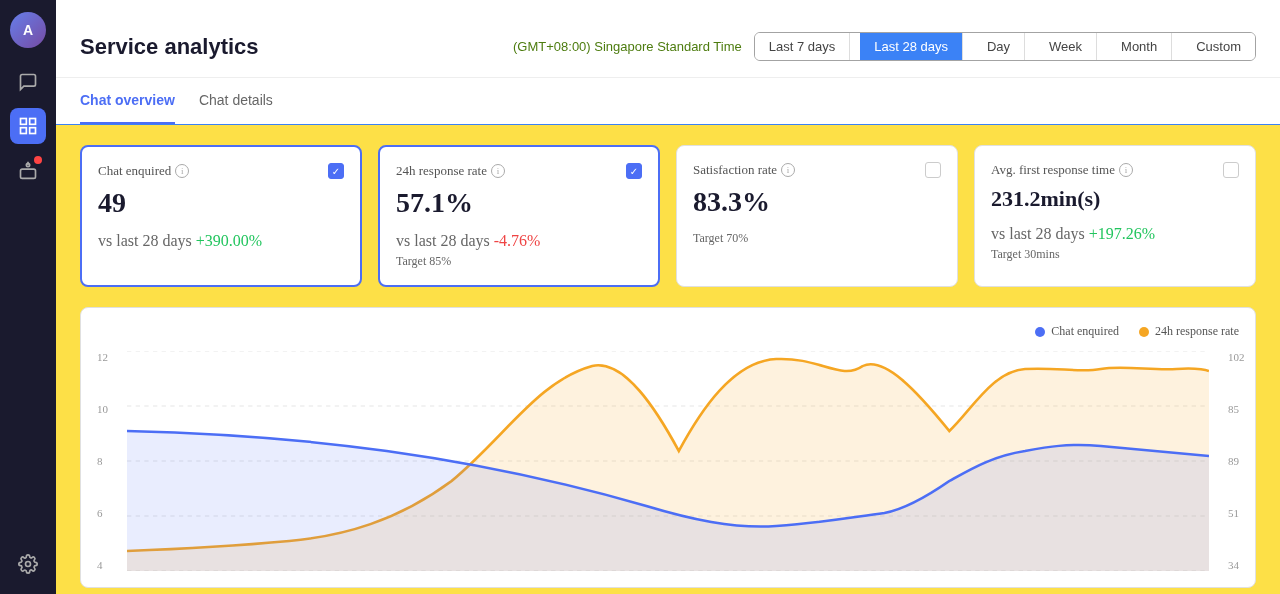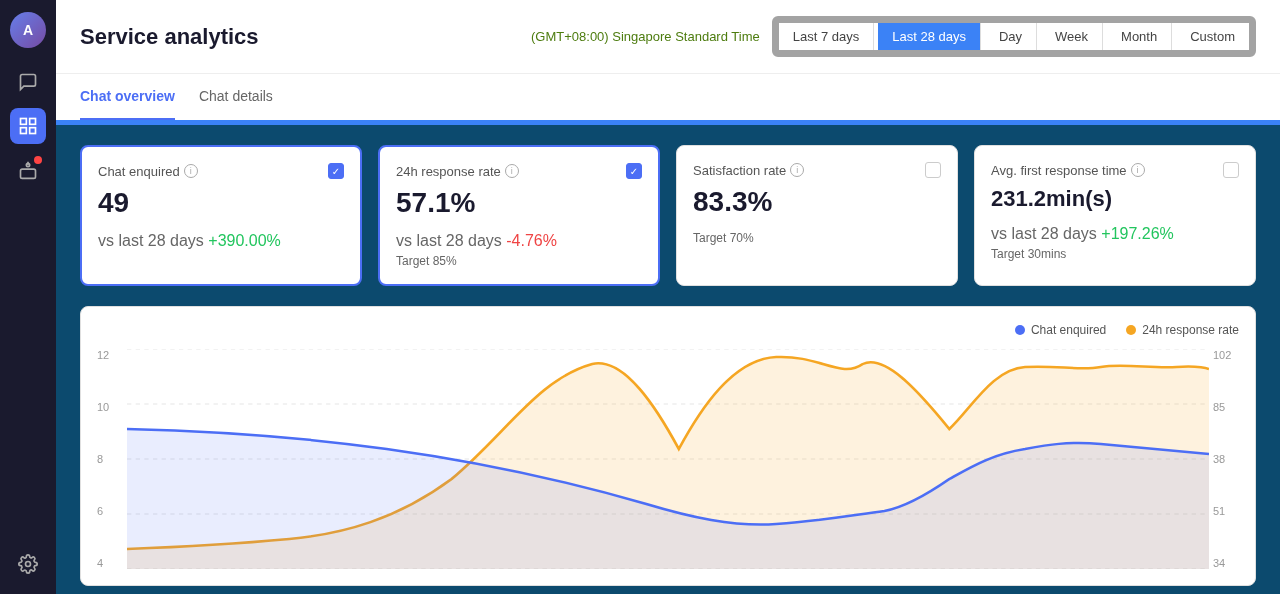--- a/index.html
+++ b/index.html
@@ -61,36 +61,37 @@
       overflow: hidden;
     }
 
     
     .header {
       display: flex;
       align-items: center;
       padding: 16px 24px;
       border-bottom: 1px solid #eee;
       background: white;
+      margin-top: 16px;
     }
     .header-title {
       font-size: 22px;
       font-weight: 700;
       color: #1a1a2e;
       flex: 1;
     }
     .time-zone {
       font-size: 13px;
       color: #4d7c0f;
       margin-right: 12px;
     }
     .time-filters {
       display: flex;
-      gap: 4px;
-      border: 7px solid #a3a3a3;
+      gap: 10px;
+      border: 1px solid #a3a3a3;
       border-radius: 6px;
       overflow: hidden;
     }
     .time-filter-btn {
       padding: 6px 14px;
       font-size: 13px;
       border: none;
       background: white;
       cursor: pointer;
       color: #444;
@@ -99,21 +100,21 @@
     .time-filter-btn:last-child { border-right: none; }
     .time-filter-btn.active {
       background: #3b82f6;
       color: white;
     }
 
     
     .tabs {
       display: flex;
       padding: 0 24px;
-      border-bottom: 5px solid #3b82f6;
+      border-bottom: 1px solid #3b82f6;
       background: white;
     }
     .tab {
       padding: 14px 0;
       margin-right: 24px;
       font-size: 14px;
       color: #666;
       cursor: pointer;
       border-bottom: 2px solid transparent;
     }
@@ -121,21 +122,22 @@
       color: #4c6ef5;
       border-bottom: 2px solid #4c6ef5;
       font-weight: 600;
     }
 
     
     .content {
       flex: 1;
       padding: 20px 24px;
       overflow: auto;
-      background: #0c4a6e;
+      background: #fde047;
+      font-family: Liberation Serif, serif;
     }
 
     
     .metric-cards {
       display: grid;
       grid-template-columns: repeat(4, 1fr);
       gap: 16px;
       margin-bottom: 20px;
     }
     .metric-card {
@@ -237,21 +239,21 @@
       align-items: flex-start;
     }
     .chart-y-axis-right {
       position: absolute;
       right: 0; top: 0; bottom: 0;
       width: 30px;
       display: flex;
       flex-direction: column;
       justify-content: space-between;
       align-items: flex-start;
-      padding-left: 4px;
+      padding-left: 19px;
     }
     .axis-label {
       font-size: 11px;
       color: #999;
     }
     .chart-svg {
       position: absolute;
       left: 30px; right: 30px;
       top: 0; bottom: 0;
       width: calc(100% - 60px);
@@ -391,21 +393,21 @@
           <span class="axis-label">12</span>
           <span class="axis-label">10</span>
           <span class="axis-label">8</span>
           <span class="axis-label">6</span>
           <span class="axis-label">4</span>
         </div>
 
         <div class="chart-y-axis-right">
           <span class="axis-label">102</span>
           <span class="axis-label">85</span>
-          <span class="axis-label">38</span>
+          <span class="axis-label">89</span>
           <span class="axis-label">51</span>
           <span class="axis-label">34</span>
         </div>
 
         <svg class="chart-svg" viewBox="0 0 1000 220" preserveAspectRatio="none" xmlns="http://www.w3.org/2000/svg">
 
           <line x1="0" y1="0" x2="1000" y2="0" stroke="#e5e5e5" stroke-dasharray="4,4" stroke-width="1"></line>
           <line x1="0" y1="55" x2="1000" y2="55" stroke="#e5e5e5" stroke-dasharray="4,4" stroke-width="1"></line>
           <line x1="0" y1="110" x2="1000" y2="110" stroke="#e5e5e5" stroke-dasharray="4,4" stroke-width="1"></line>
           <line x1="0" y1="165" x2="1000" y2="165" stroke="#e5e5e5" stroke-dasharray="4,4" stroke-width="1"></line>

